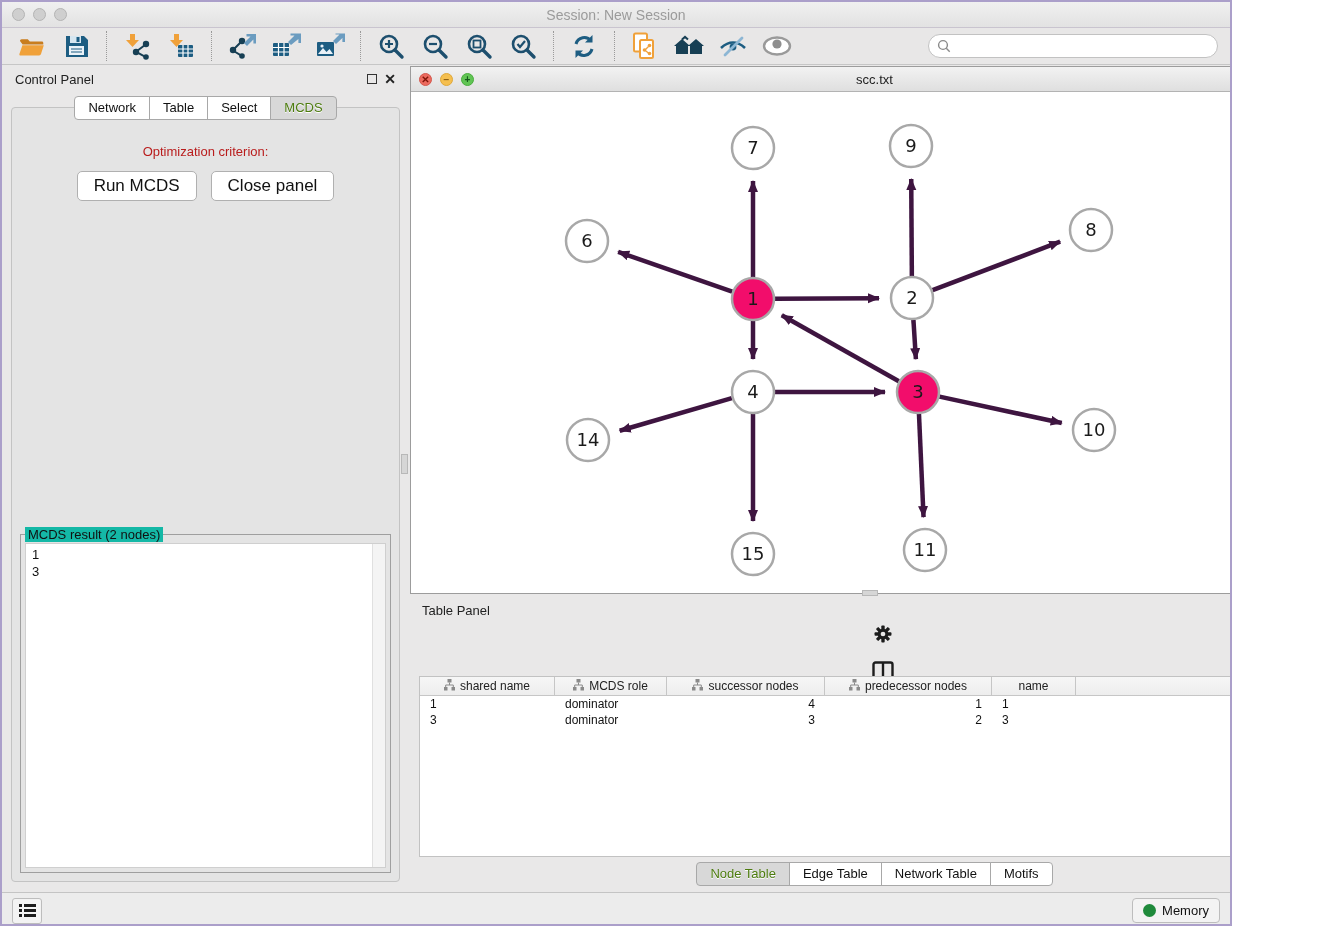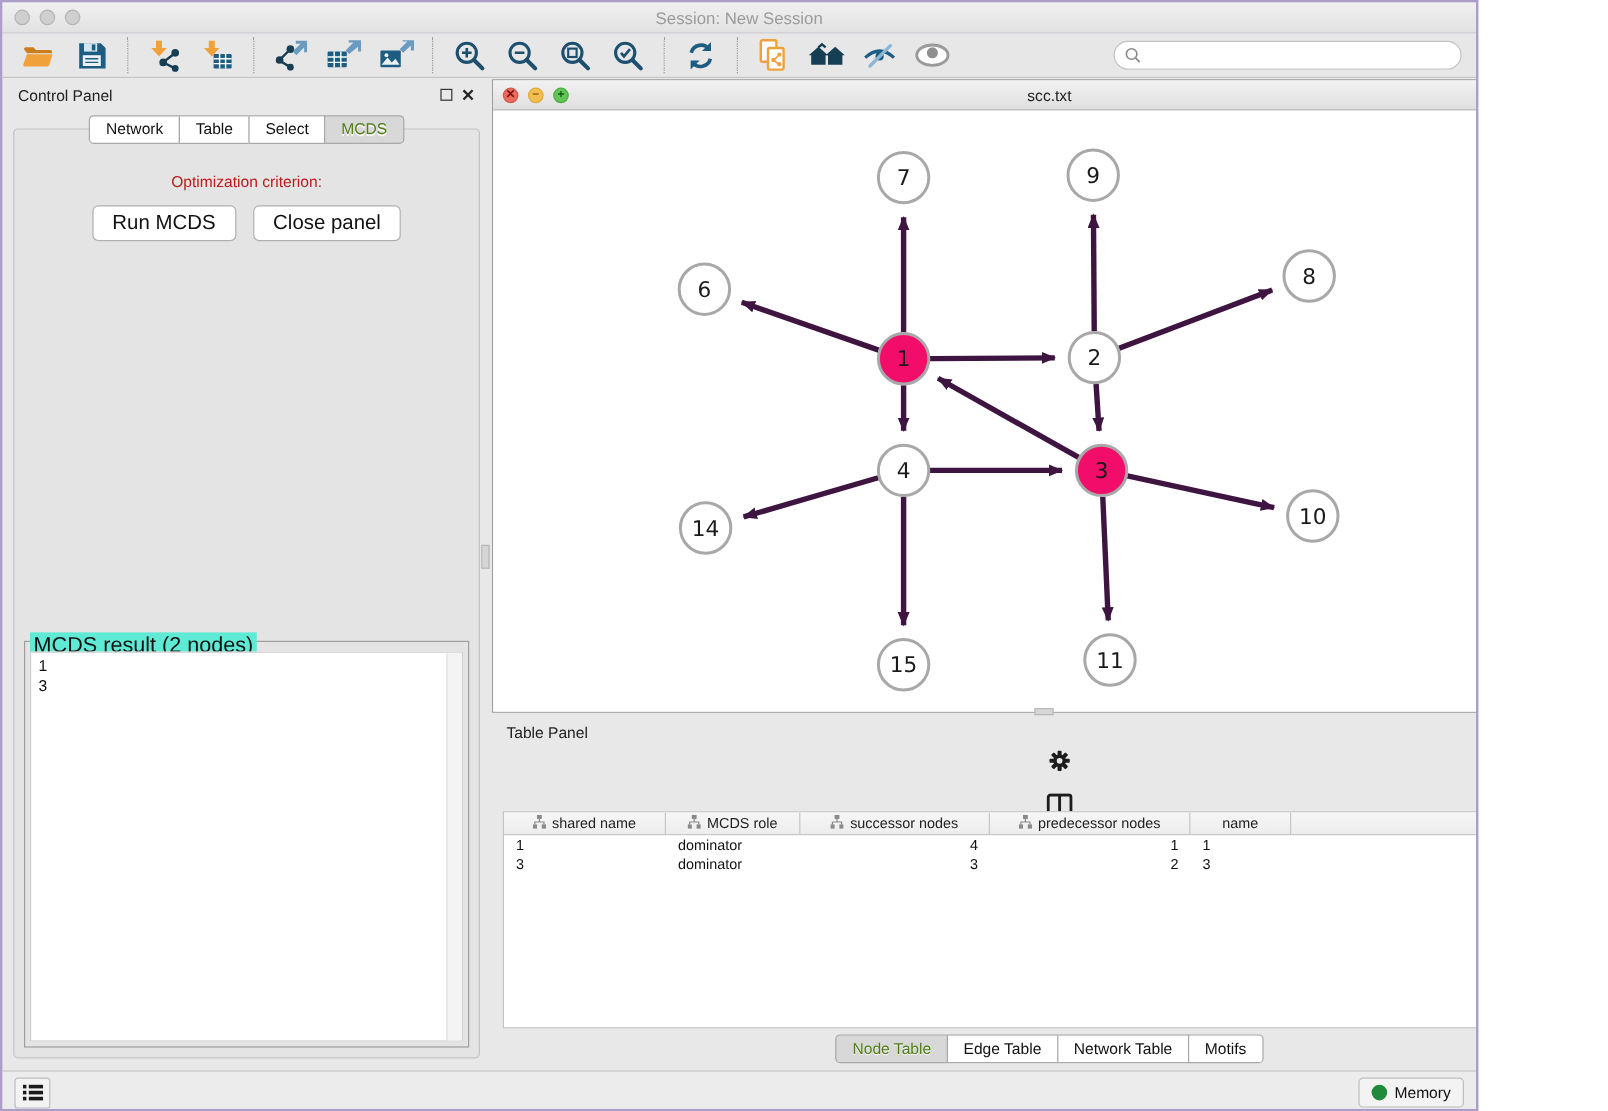--- a/index.html
+++ b/index.html
@@ -40,21 +40,21 @@
   .cp-body { position:absolute; left:6px; right:6px; top:41px; bottom:4px;
     background:#e4e4e4; border:1px solid #c3c3c3; border-radius:4px; }
   .opt-label { text-align:center; font-size:13px; color:#b91c1c; margin-top:36px; }
   .criterion { position:relative; margin:12px auto 0; width:308px; height:24px; background:#fff;
     border:1px solid #b5b5b5; border-radius:5px; font-size:13px; display:flex; align-items:center; padding-left:12px; color:#111; }
   .stepper { position:absolute; right:7px; top:3px; font-size:8px; color:#444; line-height:8px; text-align:center; }
   .cp-buttons { display:flex; justify-content:center; gap:14px; margin-top:12px; }
   .aqua-btn { background:#fff; border:1px solid #b0b0b0; border-radius:5px; font-size:17px; padding:4px 16px; color:#111; font-family:"Liberation Sans",sans-serif;}
   .result-fieldset { position:absolute; left:8px; right:8px; top:426px; bottom:8px;
     border:1px solid #9f9f9f; background:#e4e4e4; }
-  .result-legend { position:absolute; top:-8px; left:4px; background:#5eead4; font-size:18px; padding:0 3px; color:#111; }
+  .result-legend { position:absolute; top:-8px; left:4px; background:#14b8a6; font-size:13px; padding:0 3px; color:#111; }
   .result-area { position:absolute; left:4px; right:4px; top:8px; bottom:4px; background:#fff; border:1px solid #cfcfcf; display:flex; }
   .result-text { flex:1; font-size:13px; color:#111; white-space:pre; padding:2px 6px; line-height:17px; }
   .result-scroll { width:13px; background:#f4f4f4; border-left:1px solid #e0e0e0; }
 
   
   .net-window { position:absolute; left:408px; top:64px; width:929px; height:528px;
     background:#fff; border:1px solid #9c9c9c; }
   .net-titlebar { height:25px; background:linear-gradient(#f2f2f2,#dfdfdf); border-bottom:1px solid #b3b3b3;
     display:flex; align-items:center; position:relative; }
   .mac-dot { width:13px; height:13px; border-radius:50%; margin-left:8px; display:flex; align-items:center; justify-content:center;

